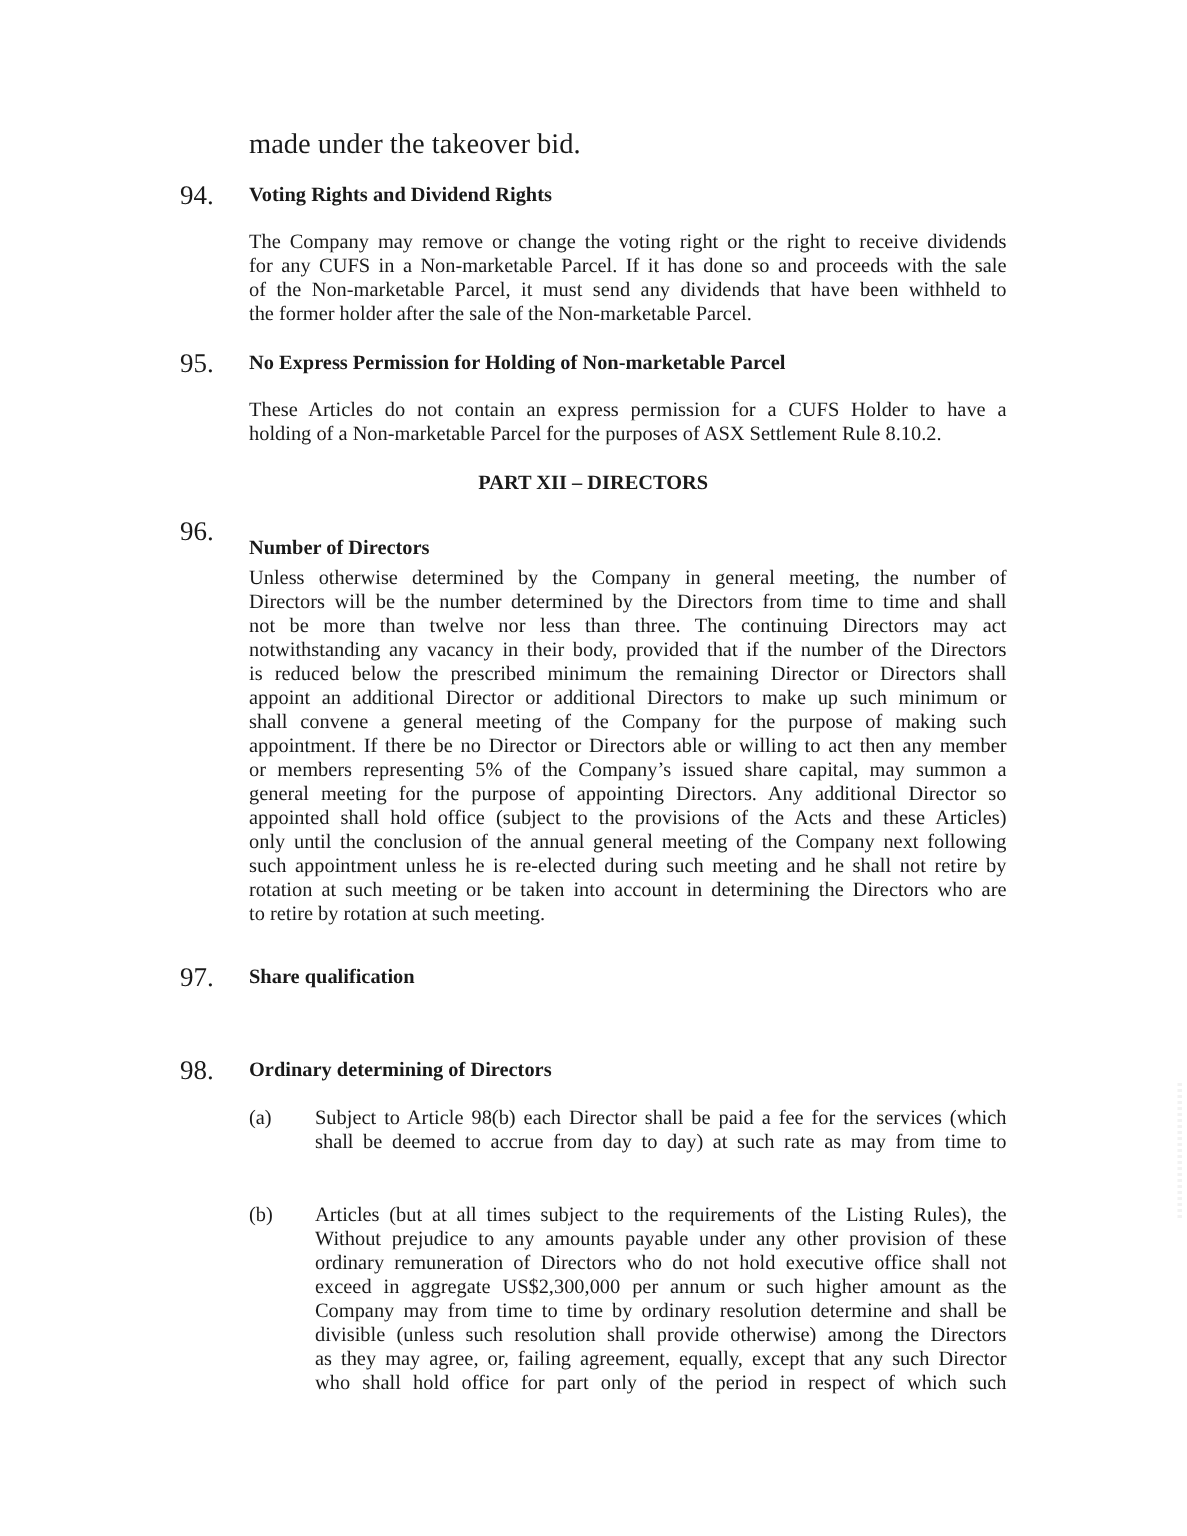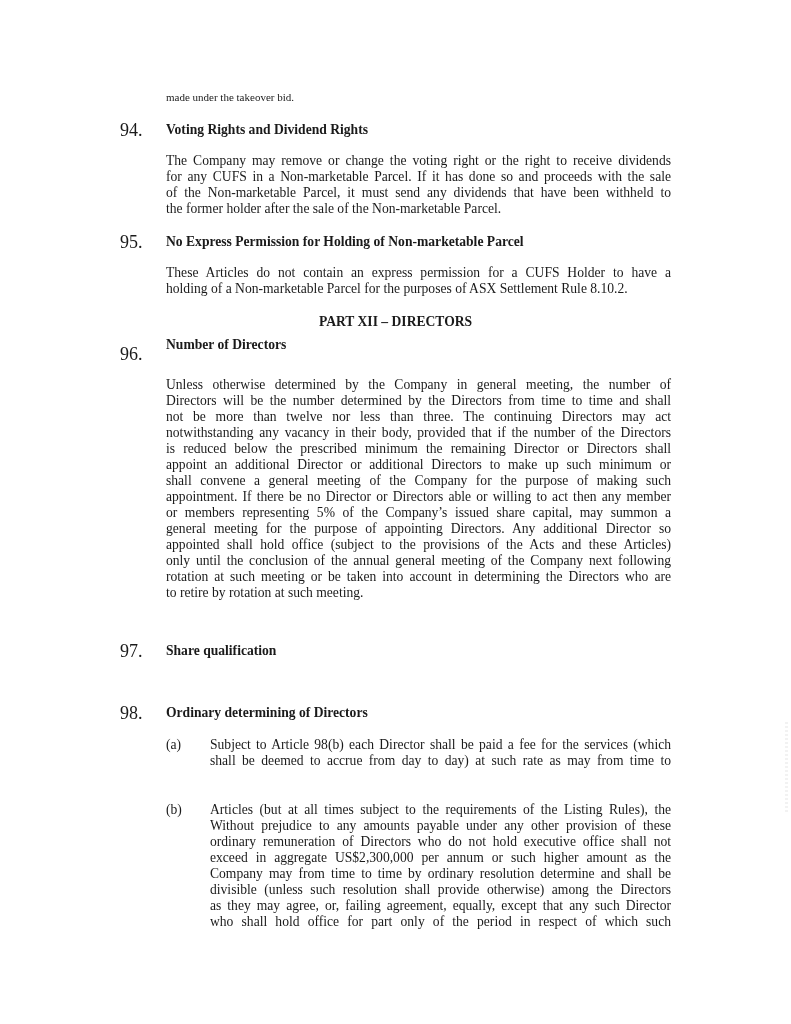--- a/index.html
+++ b/index.html
@@ -1,19 +1,19 @@
 <!DOCTYPE html>
 <html><head>
 <meta charset="utf-8">
 <style>
   html, body { margin: 0; padding: 0; background: #ffffff; }
   body { width: 791px; height: 1024px; position: relative; overflow: hidden;
          font-family: "Liberation Serif", "DejaVu Serif", serif; color: #1a1a1a; }
   .page { position: absolute; left: 0; top: 0; width: 791px; height: 1024px; }
-  .line { position: absolute; font-size: 11px; line-height: 16px; white-space: nowrap; }
+  .line { position: absolute; font-size: 19px; line-height: 16px; white-space: nowrap; }
   .num { position: absolute; left: 120px; font-size: 18px; line-height: 16px; }
   .head { position: absolute; left: 166px; font-weight: bold; font-size: 13.6px; line-height: 16px; }
   .body-block { position: absolute; left: 166px; width: 505px; }
   .sub-block { position: absolute; left: 210px; width: 461px; }
   .sublabel { position: absolute; left: 166px; font-size: 13.6px; line-height: 16px; }
   .bl { display: block; font-size: 13.6px; line-height: 16px; }
   .bl.j { text-align: justify; text-align-last: justify; }
   .part { position: absolute; left: 0; width: 791px; top: 314px; text-align: center;
           font-weight: bold; font-size: 13.6px; line-height: 16px; }
   .artifact { position: absolute; left: 785px; top: 722px; width: 3px; height: 90px;
@@ -38,34 +38,35 @@
   <div class="num" style="top:234px;">95.</div>
   <div class="head" style="top:234px;">No Express Permission for Holding of Non-marketable Parcel</div>
   <div class="body-block" style="top:265px;">
     <span class="bl j">These Articles do not contain an express permission for a CUFS Holder to have a</span>
     <span class="bl">holding of a Non-marketable Parcel for the purposes of ASX Settlement Rule 8.10.2.</span>
   </div>
 
   <div class="part">PART XII – DIRECTORS</div>
 
   <div class="num" style="top:346px;">96.</div>
-  <div class="head" style="top:337px;">Number of Directors</div>
+  <div class="head" style="top:357px;">Number of Directors</div>
   <div class="body-block" style="top:377px;">
     <span class="bl j">Unless otherwise determined by the Company in general meeting, the number of</span>
     <span class="bl j">Directors will be the number determined by the Directors from time to time and shall</span>
     <span class="bl j">not be more than twelve nor less than three.  The continuing Directors may act</span>
     <span class="bl j">notwithstanding any vacancy in their body, provided that if the number of the Directors</span>
     <span class="bl j">is reduced below the prescribed minimum the remaining Director or Directors shall</span>
     <span class="bl j">appoint an additional Director or additional Directors to make up such minimum or</span>
     <span class="bl j">shall convene a general meeting of the Company for the purpose of making such</span>
     <span class="bl j">appointment.  If there be no Director or Directors able or willing to act then any member</span>
     <span class="bl j">or members representing 5% of the Company’s issued share capital, may summon a</span>
     <span class="bl j">general meeting for the purpose of appointing Directors.  Any additional Director so</span>
     <span class="bl j">appointed shall hold office (subject to the provisions of the Acts and these Articles)</span>
     <span class="bl j">only until the conclusion of the annual general meeting of the Company next following</span>
+    <span class="bl j">such appointment unless he is re-elected during such meeting and he shall not retire by</span>
     <span class="bl j">rotation at such meeting or be taken into account in determining the Directors who are</span>
     <span class="bl">to retire by rotation at such meeting.</span>
   </div>
 
   <div class="num" style="top:643px;">97.</div>
   <div class="head" style="top:643px;">Share qualification</div>
 
   <div class="num" style="top:705px;">98.</div>
   <div class="head" style="top:705px;">Ordinary determining of Directors</div>
 

